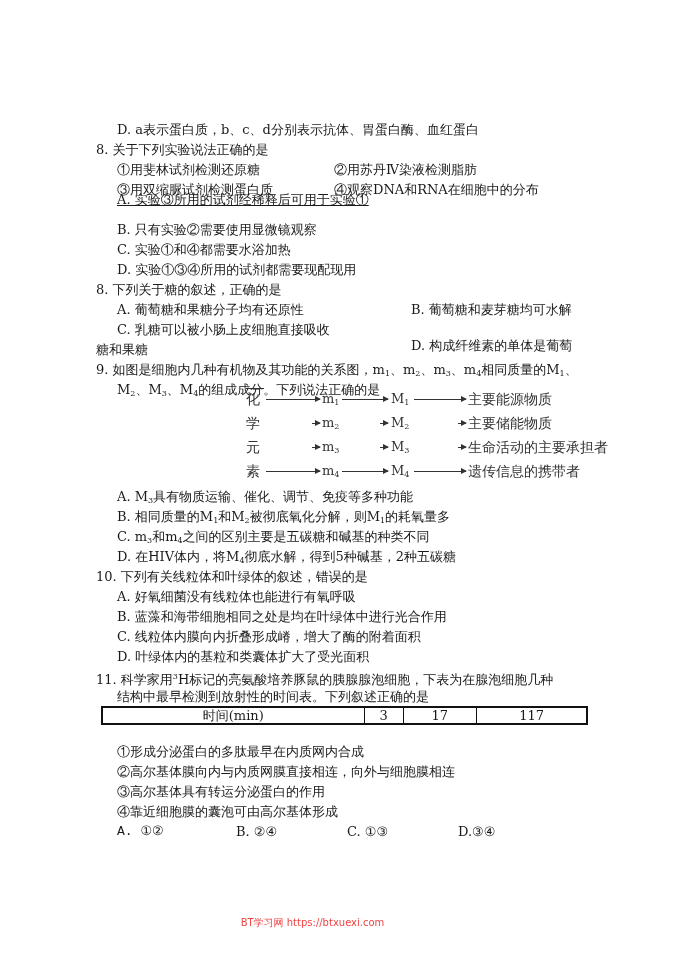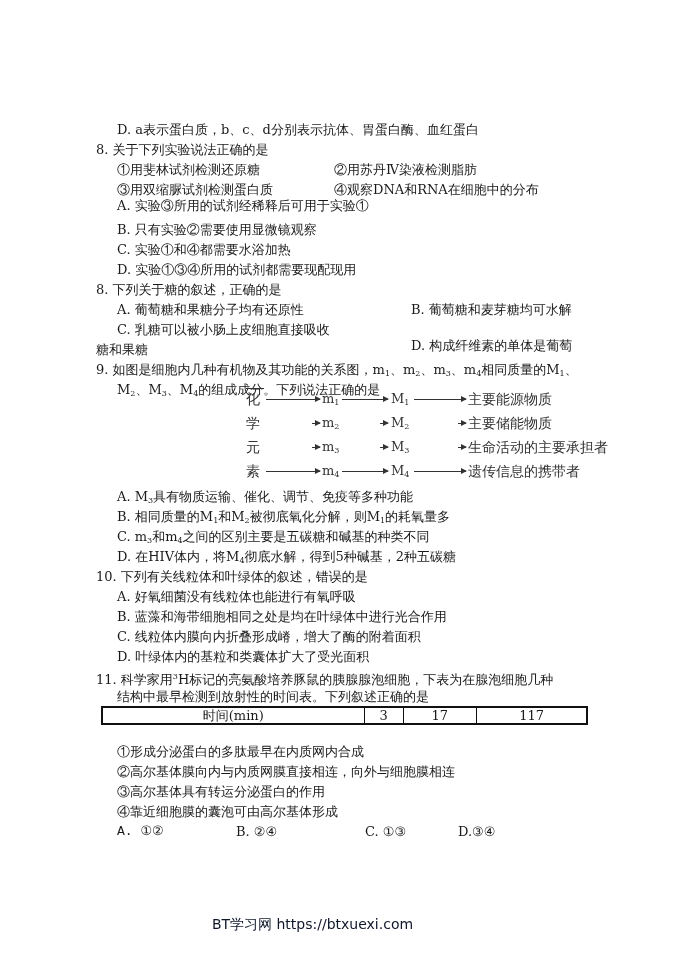--- a/index.html
+++ b/index.html
@@ -17,33 +17,33 @@
   .dfunc { position: absolute; left: 222px; }
   .arr { position: absolute; height: 1px; background: #333; top: 11px; }
   .arr::after { content: ""; position: absolute; right: -1px; top: -3px;
                 border-left: 6px solid #333; border-top: 3.5px solid transparent; border-bottom: 3.5px solid transparent; }
   .topbar { position: absolute; left: 0; top: 0; width: 18px; height: 1px; background: #333; }
   table.data { position: absolute; left: 101px; top: 706px; width: 487px; border-collapse: collapse;
                font-size: 13px; }
   table.data td { border: 1px solid #111; text-align: center; height: 15px; line-height: 15px; padding: 0; }
   table.data { border: 2px solid #111; }
   .footer { position: absolute; left: 0; width: 625px; top: 916px; text-align: center;
-            font-family: "DejaVu Sans", "Liberation Sans", sans-serif; font-size: 14px; color: #0f172a; }
+            font-family: "DejaVu Sans", "Liberation Sans", sans-serif; font-size: 10px; color: #ef4444; }
 </style>
 </head>
 <body>
 
 <div class="line" style="left:117px; top:121px;">D.  a表示蛋白质，b、c、d分别表示抗体、胃蛋白酶、血红蛋白</div>
 
 <div class="line" style="left:96px; top:141px;">8.  关于下列实验说法正确的是</div>
 <div class="line" style="left:117px; top:161px;">①用斐林试剂检测还原糖</div>
 <div class="line" style="left:334px; top:161px;">②用苏丹Ⅳ染液检测脂肪</div>
 <div class="line" style="left:117px; top:181px;">③用双缩脲试剂检测蛋白质</div>
 <div class="line" style="left:334px; top:181px;">④观察DNA和RNA在细胞中的分布</div>
-<div class="line" style="left:117px; top:197px;">A.  实验③所用的试剂经稀释后可用于实验①</div>
+<div class="line" style="left:117px; top:191px;text-decoration:underline;">A.  实验③所用的试剂经稀释后可用于实验①</div>
 <div class="line" style="left:117px; top:221px;">B.  只有实验②需要使用显微镜观察</div>
 <div class="line" style="left:117px; top:241px;">C.  实验①和④都需要水浴加热</div>
 <div class="line" style="left:117px; top:261px;">D.  实验①③④所用的试剂都需要现配现用</div>
 
 <div class="line" style="left:96px; top:281px;">8.  下列关于糖的叙述，正确的是</div>
 <div class="line" style="left:117px; top:301px;">A.  葡萄糖和果糖分子均有还原性</div>
 <div class="line" style="left:411px; top:301px;">B.  葡萄糖和麦芽糖均可水解</div>
 <div class="line" style="left:117px; top:321px;">C.  乳糖可以被小肠上皮细胞直接吸收</div>
 <div class="line" style="left:411px; top:337px;">D.  构成纤维素的单体是葡萄</div>
 <div class="line" style="left:96px; top:341px;">糖和果糖</div>
@@ -129,16 +129,16 @@
   </tr>
 </tbody>
   </table>
 
 <div class="line" style="left:117px; top:743px;">①形成分泌蛋白的多肽最早在内质网内合成</div>
 <div class="line" style="left:117px; top:763px;">②高尔基体膜向内与内质网膜直接相连，向外与细胞膜相连</div>
 <div class="line" style="left:117px; top:783px;">③高尔基体具有转运分泌蛋白的作用</div>
 <div class="line" style="left:117px; top:803px;text-align:right;">④靠近细胞膜的囊泡可由高尔基体形成</div>
 <div class="line" style="left:117px; top:823px;font-family:Liberation Mono, monospace;">A.  ①②</div>
 <div class="line" style="left:236px; top:823px;">B.    ②④</div>
-<div class="line" style="left:365px; top:823px;">C.  ①③</div>
+<div class="line" style="left:347px; top:823px;">C.  ①③</div>
 <div class="line" style="left:458px; top:823px;">D.③④</div>
 
 <div class="footer">BT学习网 https://btxuexi.com</div>
 
 </body></html>

